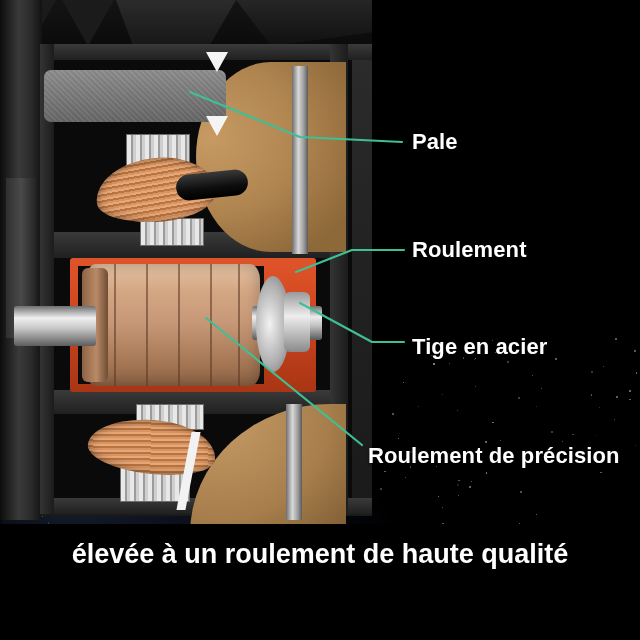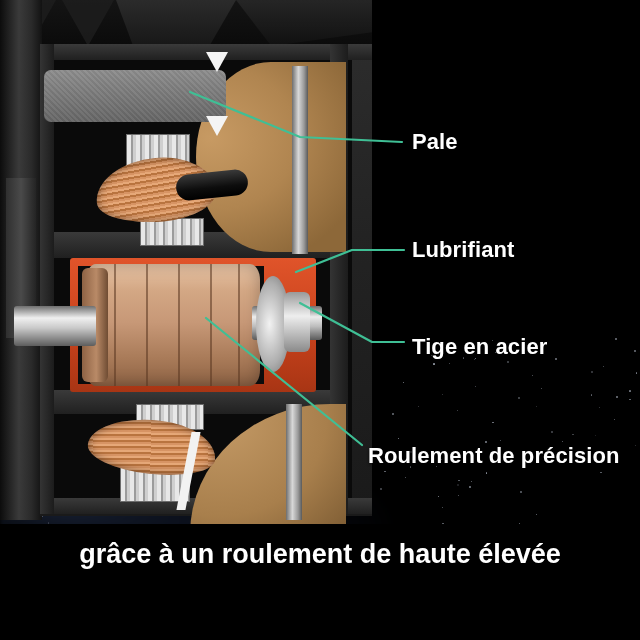--- a/index.html
+++ b/index.html
@@ -296,22 +296,22 @@
   </div>
 
   <svg id="leaders" viewBox="0 0 640 640" xmlns="http://www.w3.org/2000/svg">
       <polyline points="190,92 300,137 402,142" fill="none" stroke="#3fbf95" stroke-width="2.2" stroke-linecap="round" stroke-linejoin="round"></polyline>
       <polyline points="296,272 352,250 404,250" fill="none" stroke="#3fbf95" stroke-width="2.2" stroke-linecap="round" stroke-linejoin="round"></polyline>
       <polyline points="300,303 372,342 404,342" fill="none" stroke="#3fbf95" stroke-width="2.2" stroke-linecap="round" stroke-linejoin="round"></polyline>
       <polyline points="206,318 362,445" fill="none" stroke="#3fbf95" stroke-width="2.2" stroke-linecap="round" stroke-linejoin="round"></polyline>
     </svg>
 
   <div class="label" style="left: 412px; top: 129px; font-size: 22px; color: rgb(255, 255, 255);">Pale</div>
-  <div class="label" style="left: 412px; top: 237px; font-size: 22px; color: rgb(255, 255, 255);">Lubrifiant</div>
+  <div class="label" style="left: 412px; top: 237px; font-size: 22px; color: rgb(255, 255, 255);">Roulement</div>
   <div class="label" style="left: 368px; top: 443px; font-size: 22px; color: rgb(255, 255, 255);">Roulement de précision</div>
   <div class="label" style="left: 412px; top: 334px; font-size: 22px; color: rgb(255, 255, 255);">Tige en acier</div>
 
   <div class="letterbox"></div>
   <div id="caption">
-    <div class="ln">grâce à un roulement de haute élevée</div>
+    <div class="ln">élevée à un roulement de haute qualité</div>
   </div>
 
 </div>
 
 </body></html>

